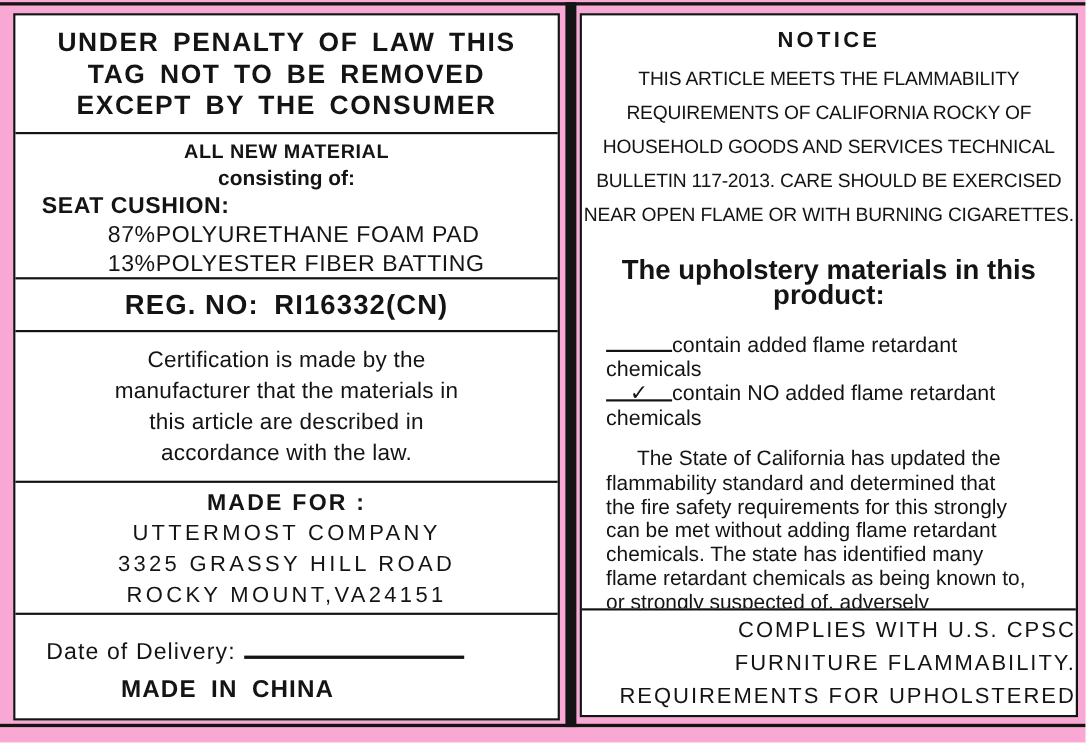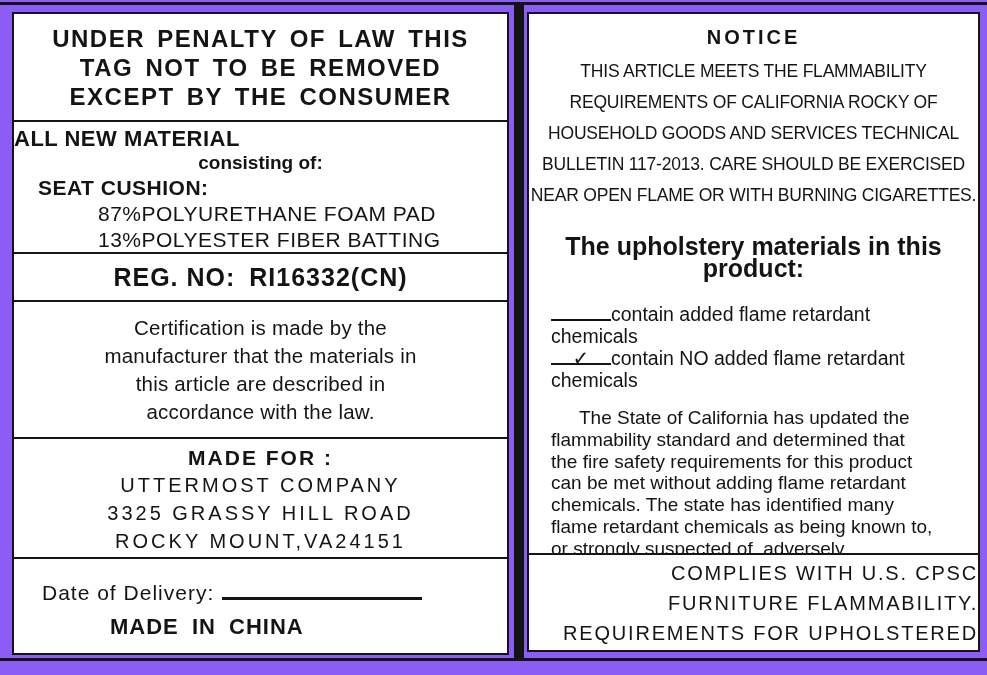--- a/index.html
+++ b/index.html
@@ -1,20 +1,20 @@
 <!DOCTYPE html>
 <html><head>
 <meta charset="utf-8">
 <style>
   * { margin:0; padding:0; box-sizing:border-box; }
   html,body { background:#ffffff; }
   .canvas {
     position:relative;
     width:987px; height:675px;
-    background:#8b5cf6;
+    background:#f9a8d4;
     color:#141414;
     font-family:"Liberation Sans", sans-serif;
     overflow:hidden;
   }
   .rule-top    { position:absolute; left:0; top:2px;   width:987px; height:3px; background:#141414; }
   .rule-bottom { position:absolute; left:0; top:658px; width:987px; height:3px; background:#141414; }
   .center-bar  { position:absolute; left:514px; top:2px; width:10px; height:659px; background:#141414; }
 
   .panel { position:absolute; border:2px solid #141414; background:#ffffff; }
   .left-panel  { left:12px;  top:12px; width:497px; height:643px; }
@@ -23,21 +23,21 @@
   .sec { border-bottom:2px solid #141414; overflow:hidden; }
   .sec:last-child { border-bottom:none; }
 
   
   .sec-penalty {
     height:108px; display:flex; flex-direction:column; justify-content:center;
     text-align:center; font-weight:bold; font-size:24px; line-height:29px;
     letter-spacing:1.5px; word-spacing:4px;
   }
   .sec-material { height:132px; padding-top:4px; }
-  .material-heading   { text-align:left; font-weight:bold; font-size:22px; line-height:25px; letter-spacing:0.5px; }
+  .material-heading   { text-align:center; font-weight:bold; font-size:18px; line-height:25px; letter-spacing:0.5px; }
   .material-subheading{ text-align:center; font-weight:bold; font-size:19px; line-height:24px; }
   .material-component { padding-left:24px; font-weight:bold; font-size:21px; line-height:26px; letter-spacing:0.5px; }
   .material-content   { padding-left:84px; font-size:21px; line-height:26px; letter-spacing:0.5px; }
 
   .sec-reg {
     height:48px; display:flex; align-items:center; justify-content:center;
     font-weight:bold; font-size:25px; letter-spacing:1px;
   }
   .reg-value { margin-left:14px; }
 
@@ -153,21 +153,21 @@
         <div class="option-wrap">chemicals</div>
         <div class="option-line">
           <span class="option-blank">✓</span><span>contain NO added flame retardant</span>
         </div>
         <div class="option-wrap">chemicals</div>
       </div>
 
       <div class="state-paragraph">
         <div class="state-line indent">The State of California has updated the</div>
         <div class="state-line">flammability standard and determined that</div>
-        <div class="state-line">the fire safety requirements for this product</div>
+        <div class="state-line">the fire safety requirements for this strongly</div>
         <div class="state-line">can be met without adding flame retardant</div>
         <div class="state-line">chemicals. The state has identified many</div>
         <div class="state-line">flame retardant chemicals as being known to,</div>
         <div class="state-line">or strongly suspected of, adversely</div>
         <div class="state-line">impacting human health or development.</div>
       </div>
     </div>
 
     <div class="sec sec-complies">
       <div>COMPLIES WITH U.S. CPSC</div>

